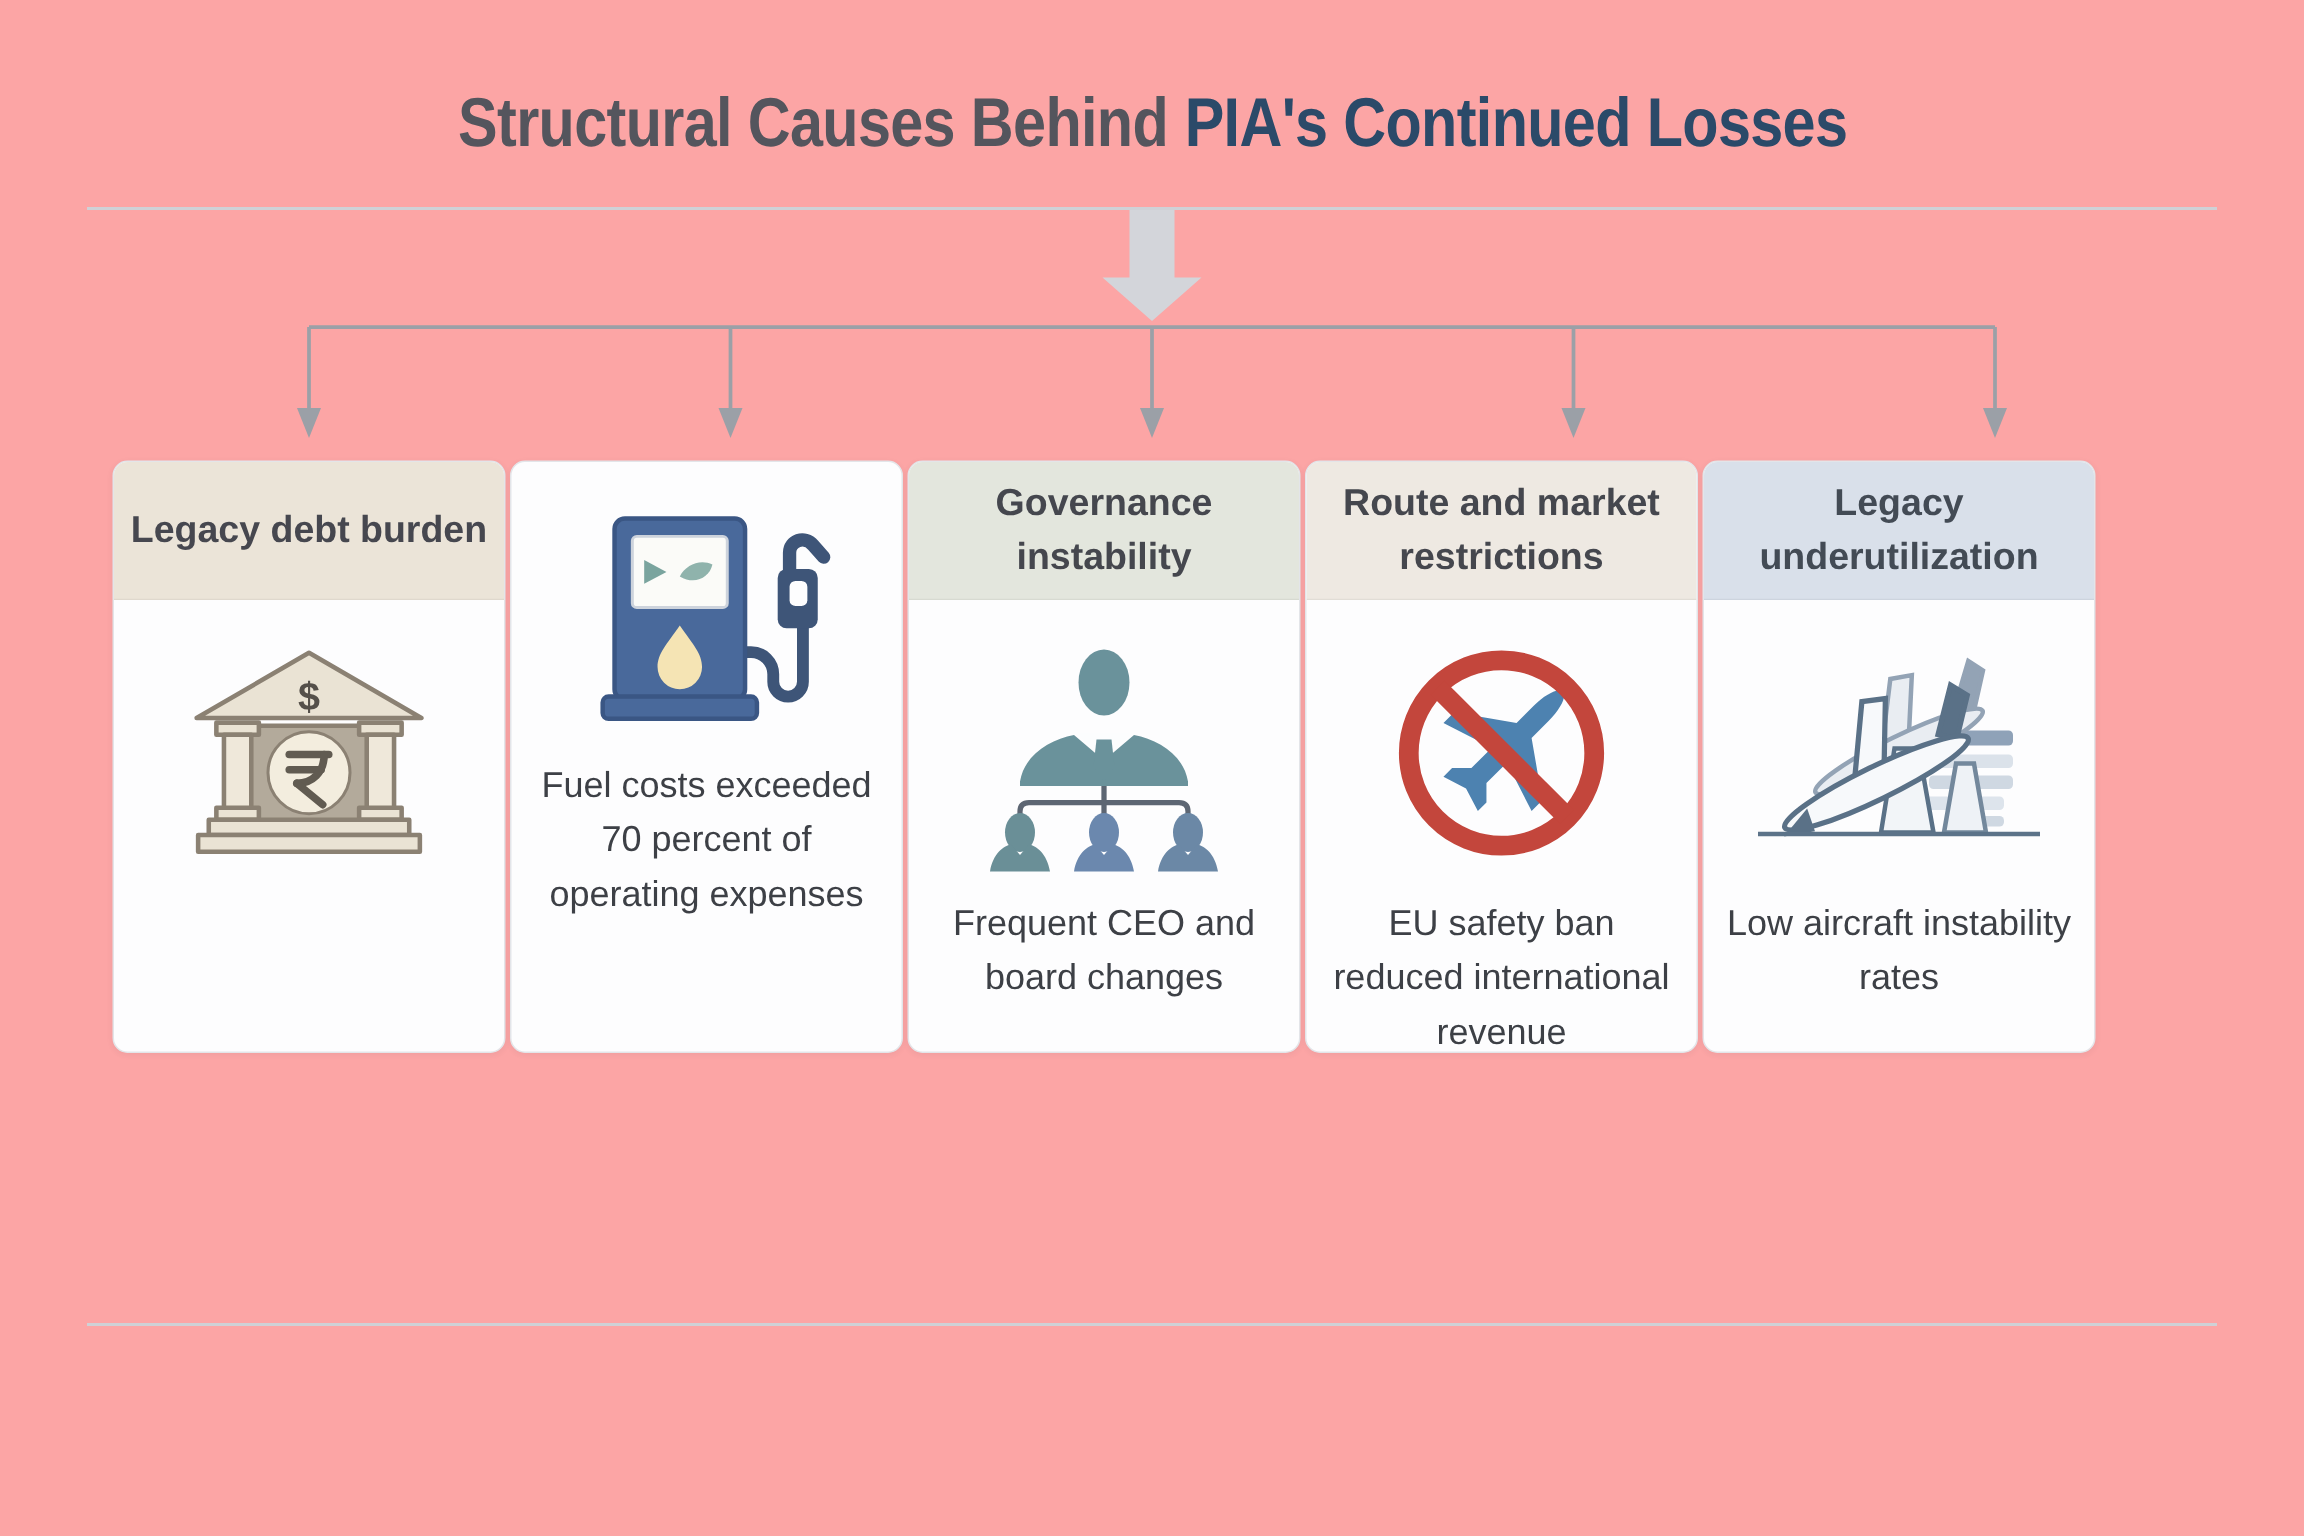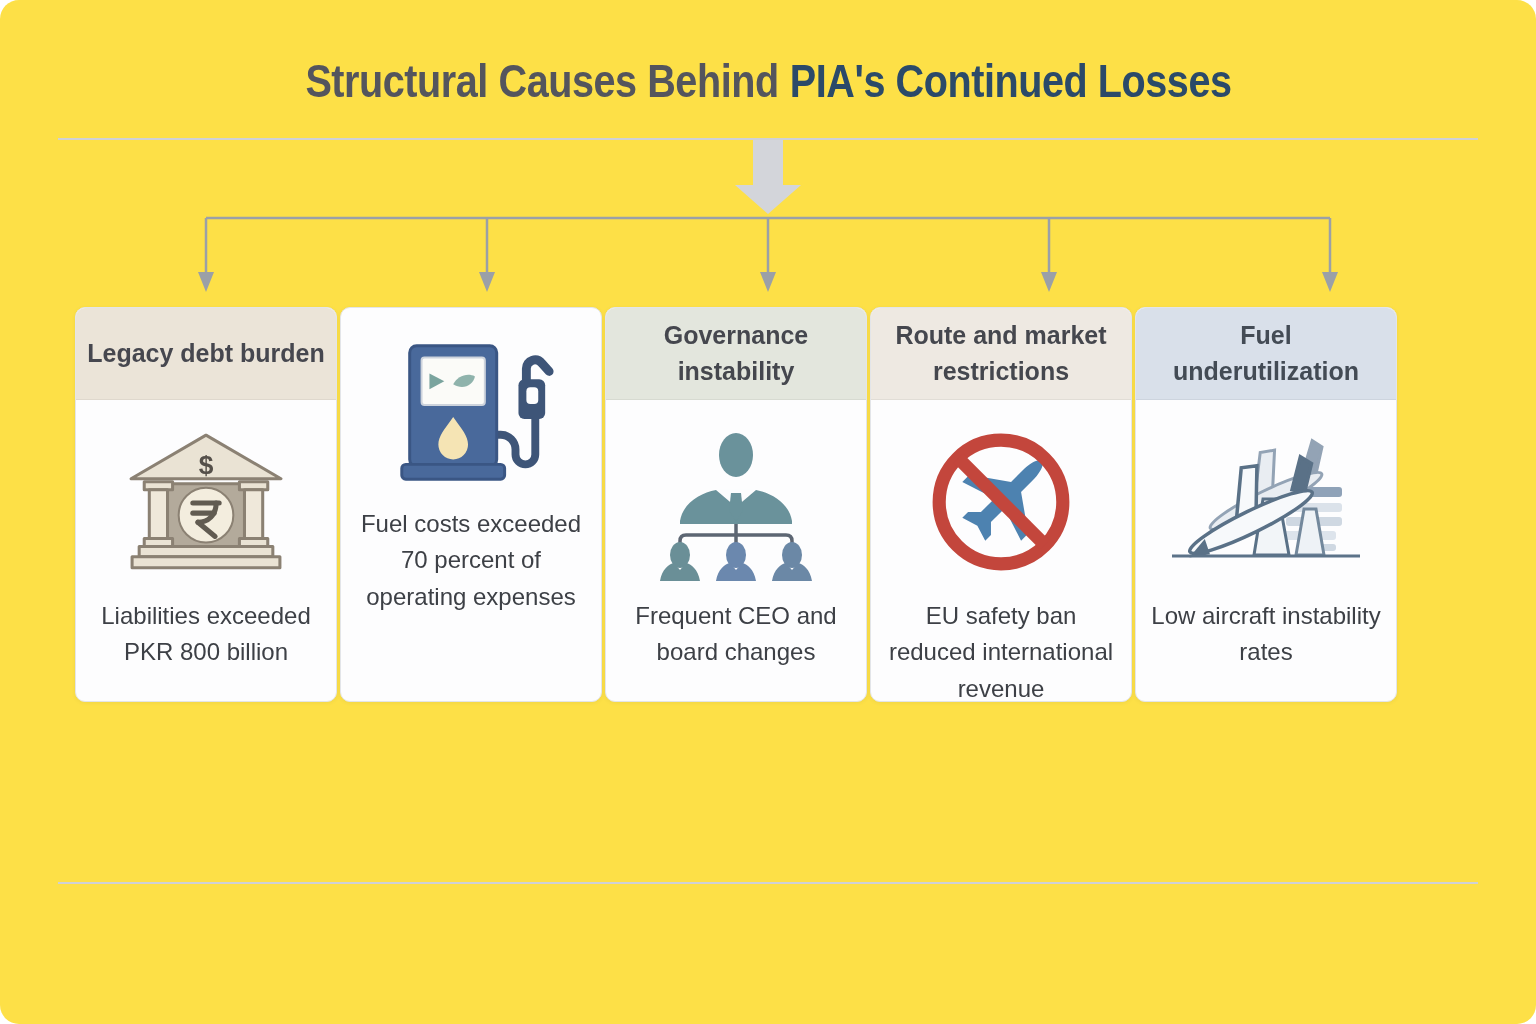--- a/index.html
+++ b/index.html
@@ -53,21 +53,21 @@
   .footer-wrap { position:absolute; top:897px; left:0; width:1536px; text-align:center; }
   .footer-inner {
     display:inline-block; transform:scaleX(.93); transform-origin:center;
     font-style:italic; font-size:24px; color:#3a3d43; white-space:nowrap;
   }
   .footer-sep { padding:0 14px; color:#5a5d63; }
 </style>
 </head>
 <body>
 
-<div class="canvas" style="background: #fde047; border-radius: 19px;">
+<div class="canvas" style="background: #fca5a5;">
 
   <div class="title-wrap">
     <div class="title-inner">
       <span class="title-prefix" style="color: rgb(84, 85, 93);">Structural Causes Behind</span><span style="color: rgb(43, 74, 105);">PIA's Continued Losses</span>
     </div>
   </div>
 
   <div class="rule rule-top" style="background: rgb(207, 209, 214);"></div>
 
   <svg class="big-arrow" width="70" height="74" viewBox="0 0 70 74">
@@ -116,21 +116,20 @@
             </g>
             <g stroke="#615b51" stroke-width="5" stroke-linecap="round" fill="none">
               <path d="M67 71 H93"></path>
               <path d="M67 81 H88"></path>
               <path d="M90 71 c0 12 -8 19 -18 19"></path>
               <path d="M72 90 l17 14"></path>
             </g>
             <text x="80" y="42" font-size="26" font-weight="bold" fill="#55504a" text-anchor="middle" font-family="'Liberation Sans',sans-serif">$</text>
           </svg>
         </div>
-        <div class="card-desc">Liabilities exceeded PKR 800 billion</div>
       </div>
     </div>
 
     <div class="card">
       <div class="card-body">
         <div class="icon-box">
           <svg width="178" height="150" viewBox="0 0 180 150">
             <path d="M116 100 h4 a15 15 0 0 1 15 15 v5 a10 10 0 0 0 20 0 V82" stroke="#3e5578" stroke-width="8" fill="none"></path>
             <rect x="28" y="10" width="88" height="122" rx="7" fill="#49699b" stroke="#3a5684" stroke-width="3"></rect>
             <rect x="40" y="22" width="64" height="48" rx="3" fill="#fbfbf8" stroke="#cdd3dc" stroke-width="2"></rect>
@@ -189,21 +188,21 @@
             <circle cx="75" cy="75" r="61" fill="none" stroke="#c3463c" stroke-width="13"></circle>
             <line x1="33" y1="32" x2="118" y2="117" stroke="#c3463c" stroke-width="13"></line>
           </svg>
         </div>
         <div class="card-desc">EU safety ban reduced international revenue</div>
       </div>
     </div>
 
     <div class="card">
       <div class="card-header" style="background: rgb(217, 224, 234);">
-        <div class="card-title" style="color: rgb(67, 75, 85);">Fuel underutilization</div>
+        <div class="card-title" style="color: rgb(67, 75, 85);">Legacy underutilization</div>
       </div>
       <div class="card-body">
         <div class="icon-box">
           <svg width="200" height="150" viewBox="0 0 200 150">
             <g>
               <rect x="118" y="60" width="58" height="10" rx="3" fill="#8fa2b8"></rect>
               <rect x="112" y="76" width="64" height="9" rx="3" fill="#dbe2ea"></rect>
               <rect x="120" y="90" width="56" height="9" rx="3" fill="#cfd8e2"></rect>
               <rect x="108" y="104" width="62" height="9" rx="3" fill="#dde4ec"></rect>
               <rect x="138" y="117" width="32" height="7" rx="3" fill="#cfd8e2"></rect>

